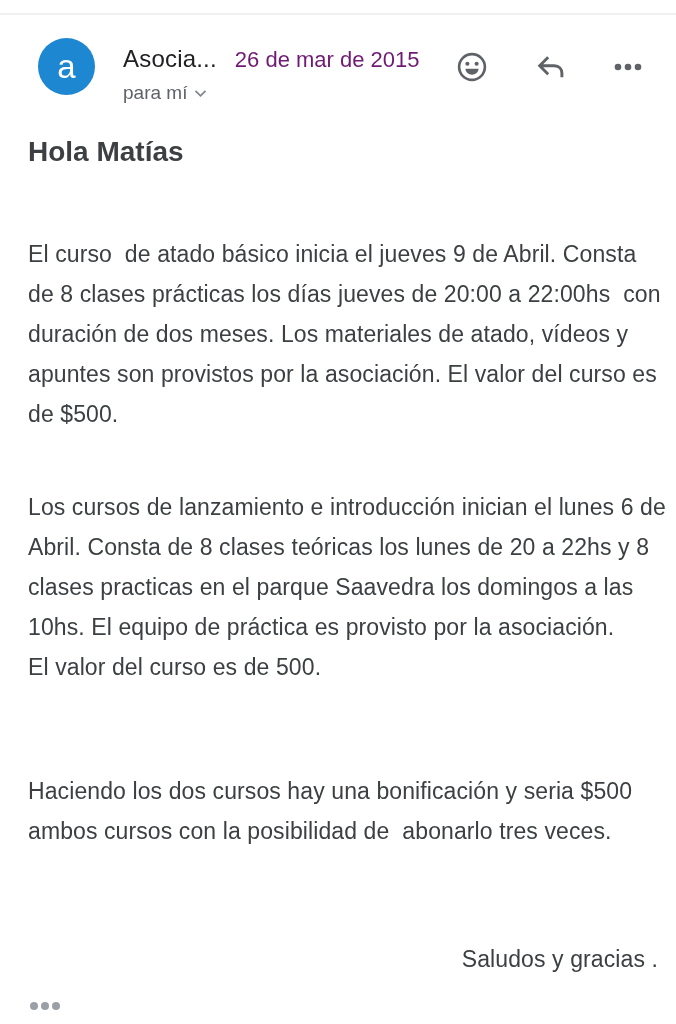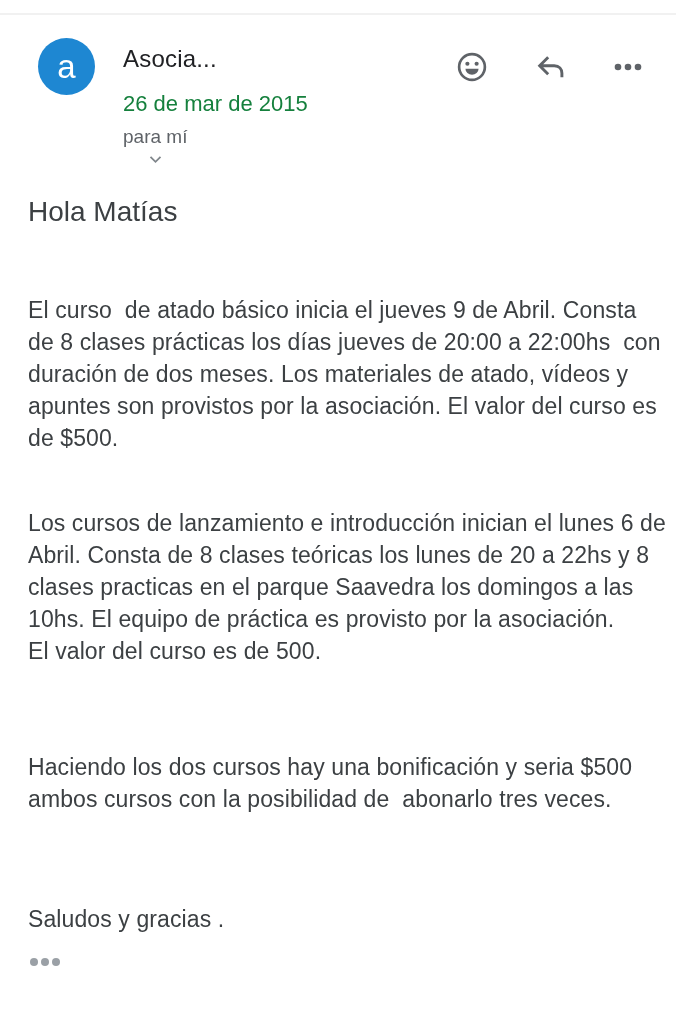--- a/index.html
+++ b/index.html
@@ -33,72 +33,71 @@
     text-align: center;
     flex: 0 0 auto;
     cursor: pointer;
     user-select: none;
   }
   .header-text {
     margin-left: 28px;
     padding-top: 7px;
     min-width: 0;
   }
-  .name-row { display: flex; align-items: baseline; gap: 18px; white-space: nowrap; flex-direction: column; }
+  .name-row { display: flex; align-items: baseline; gap: 18px; white-space: nowrap; }
   .sender {
     font-size: 24px;
     color: #202124;
     letter-spacing: 0.2px;
   }
-  .date { font-size: 22px; color: #15803d; }
+  .date { font-size: 22px; color: #701a75; }
   .recipient {
     margin-top: 9px;
     border: none; background: none;
     font-family: inherit;
     font-size: 19px;
     color: #5f6368;
     display: flex; align-items: center; gap: 7px;
     cursor: pointer;
     padding: 0;
-    flex-direction: column;
   }
   .header-actions {
     margin-left: auto;
     display: flex;
     align-items: center;
     gap: 42px;
     padding-top: 11px;
   }
   .icon-btn {
     border: none; background: none; padding: 0;
     width: 36px; height: 36px;
     display: flex; align-items: center; justify-content: center;
     cursor: pointer;
     color: #5f6368;
   }
   
   .email-body { padding: 0 18px 0 28px; }
   .greeting {
     margin-top: 30px;
     font-size: 28px;
-    font-weight: 400;
+    font-weight: 700;
     line-height: 36px;
     color: #3c4043;
   }
   .para {
     font-size: 23px;
-    line-height: 32px;
+    line-height: 40px;
     color: #3c4043;
     white-space: pre;
     letter-spacing: 0.1px;
   }
   .p1 { margin-top: 64px; }
   .p2 { margin-top: 53px; }
   .p3 { margin-top: 84px; }
-  .signoff { margin-top: 88px; }
+  .signoff { margin-top: 88px; text-align: right; }
   
   .trimmed-btn {
     border: none; background: none;
     margin-top: 22px;
     margin-left: 2px;
     padding: 0;
     display: flex; gap: 3px; align-items: center;
     cursor: pointer;
     height: 10px;
   }

